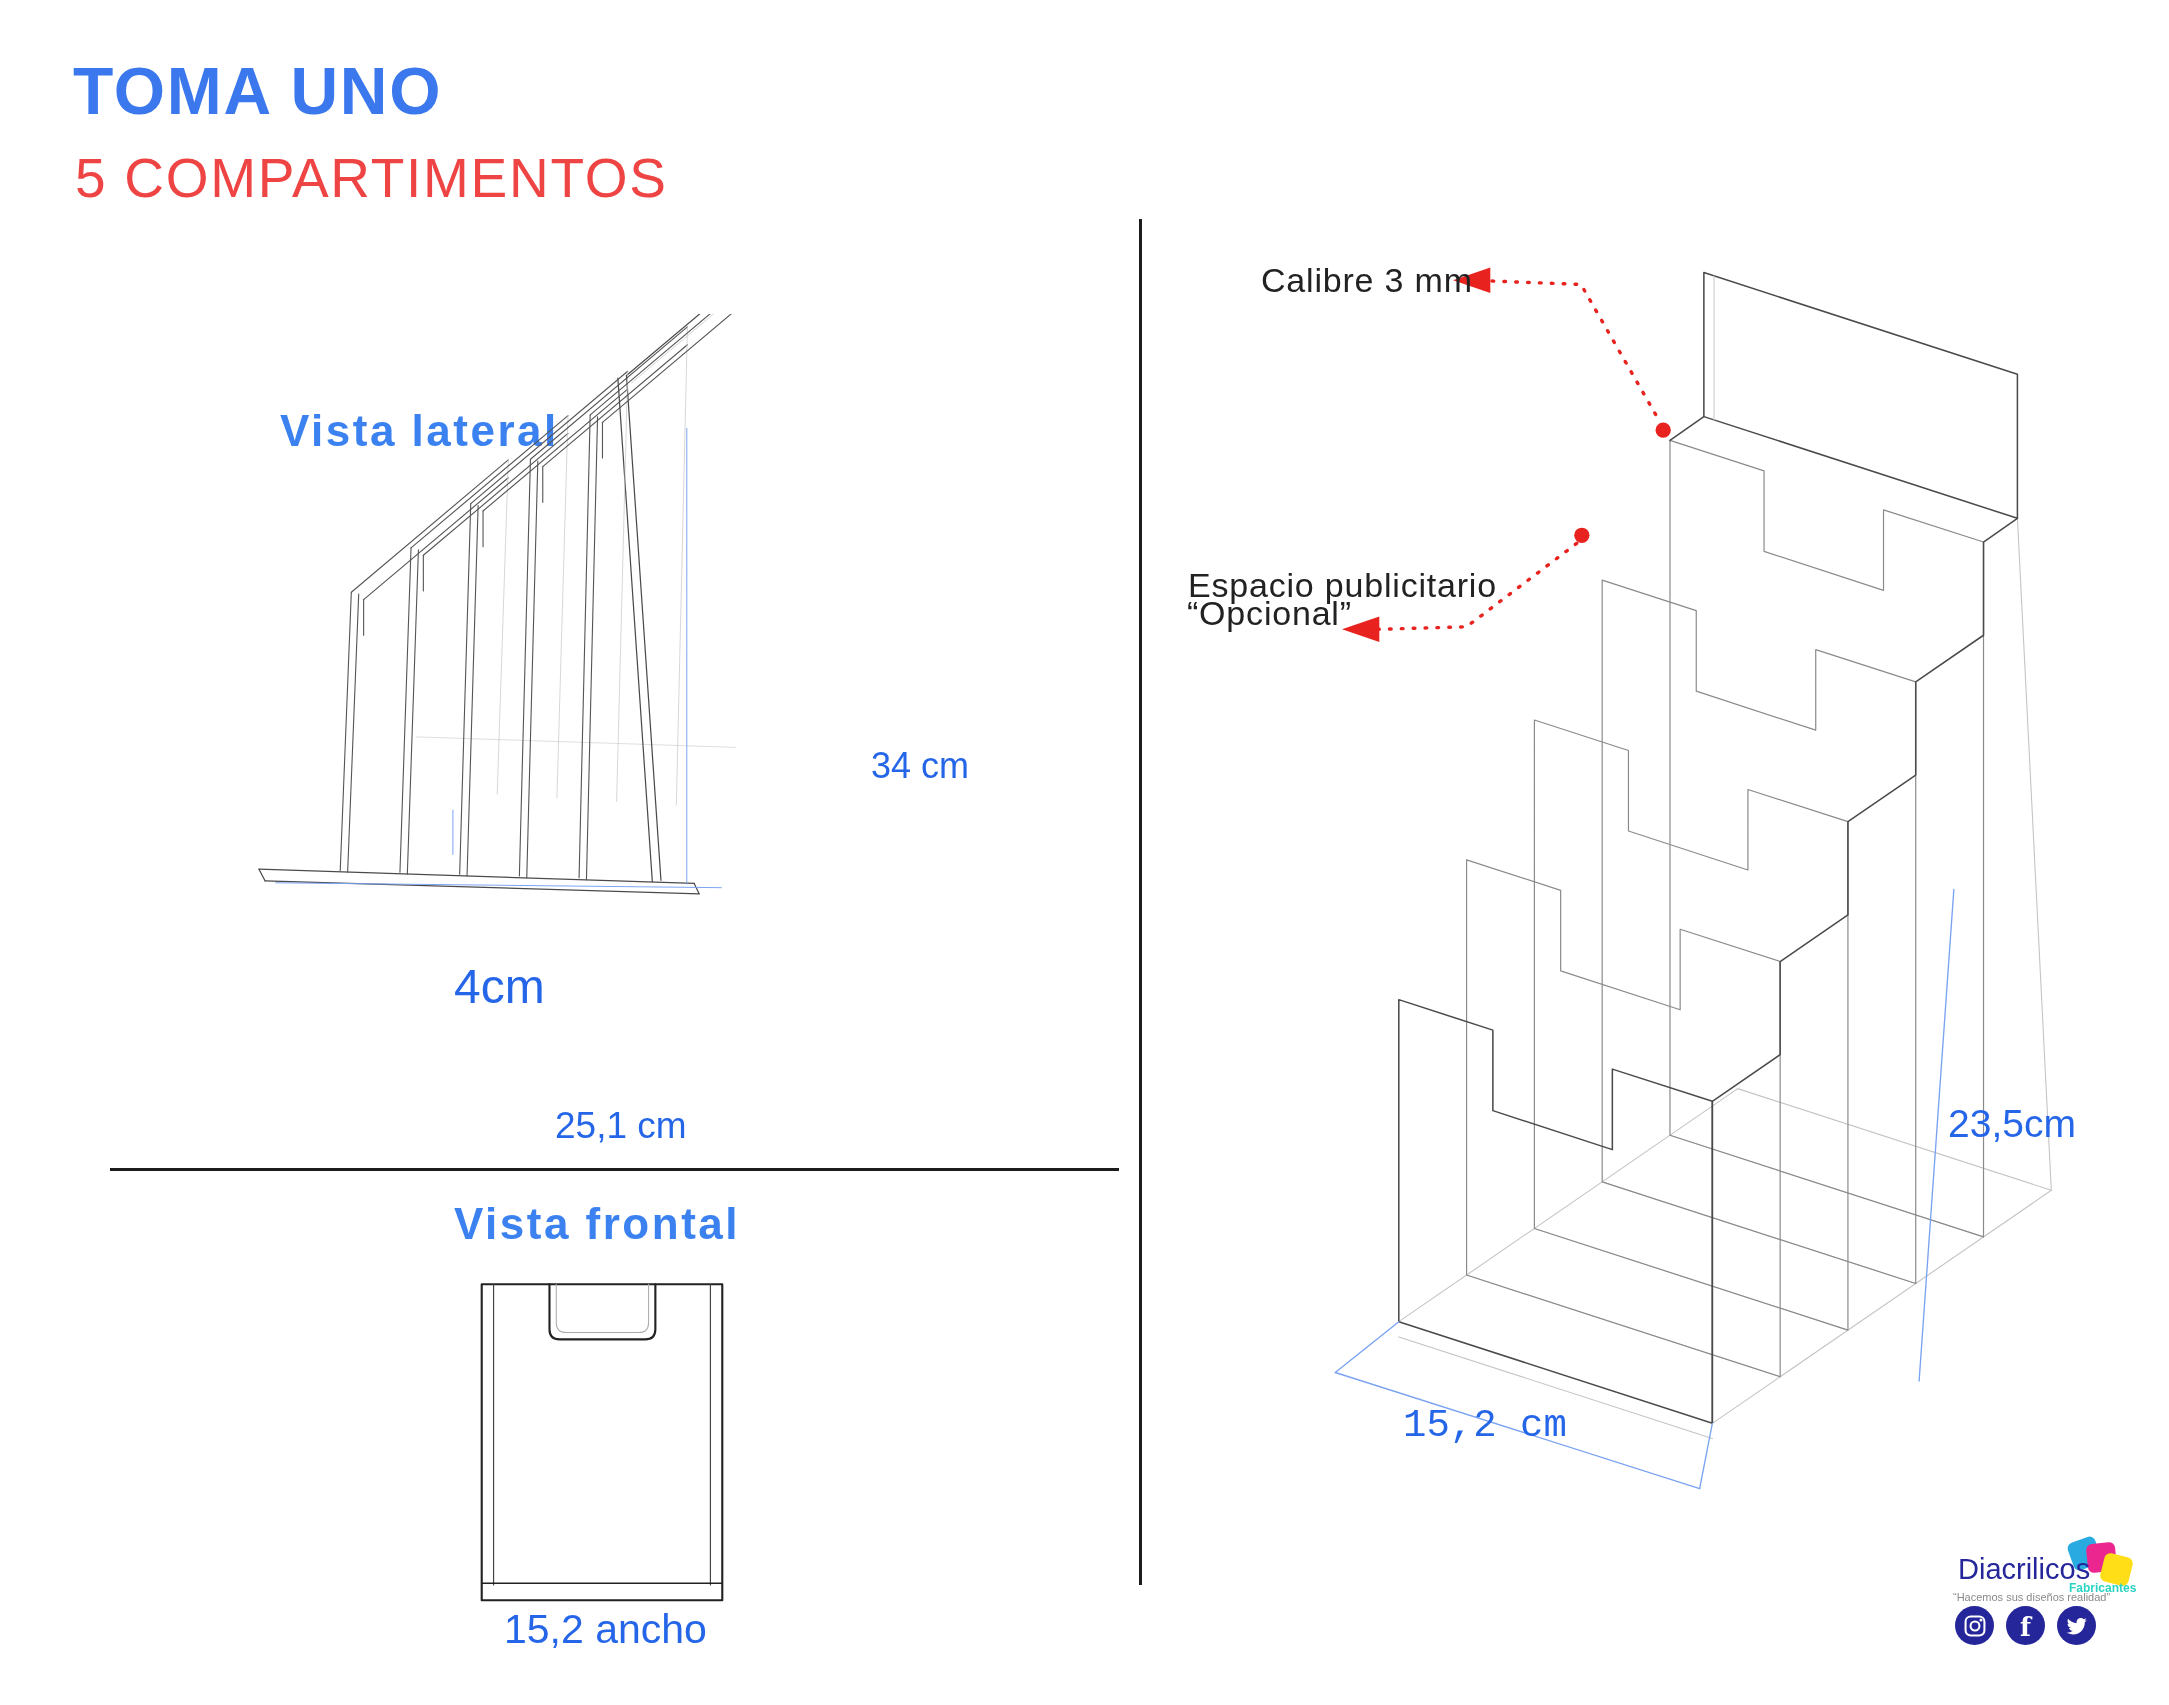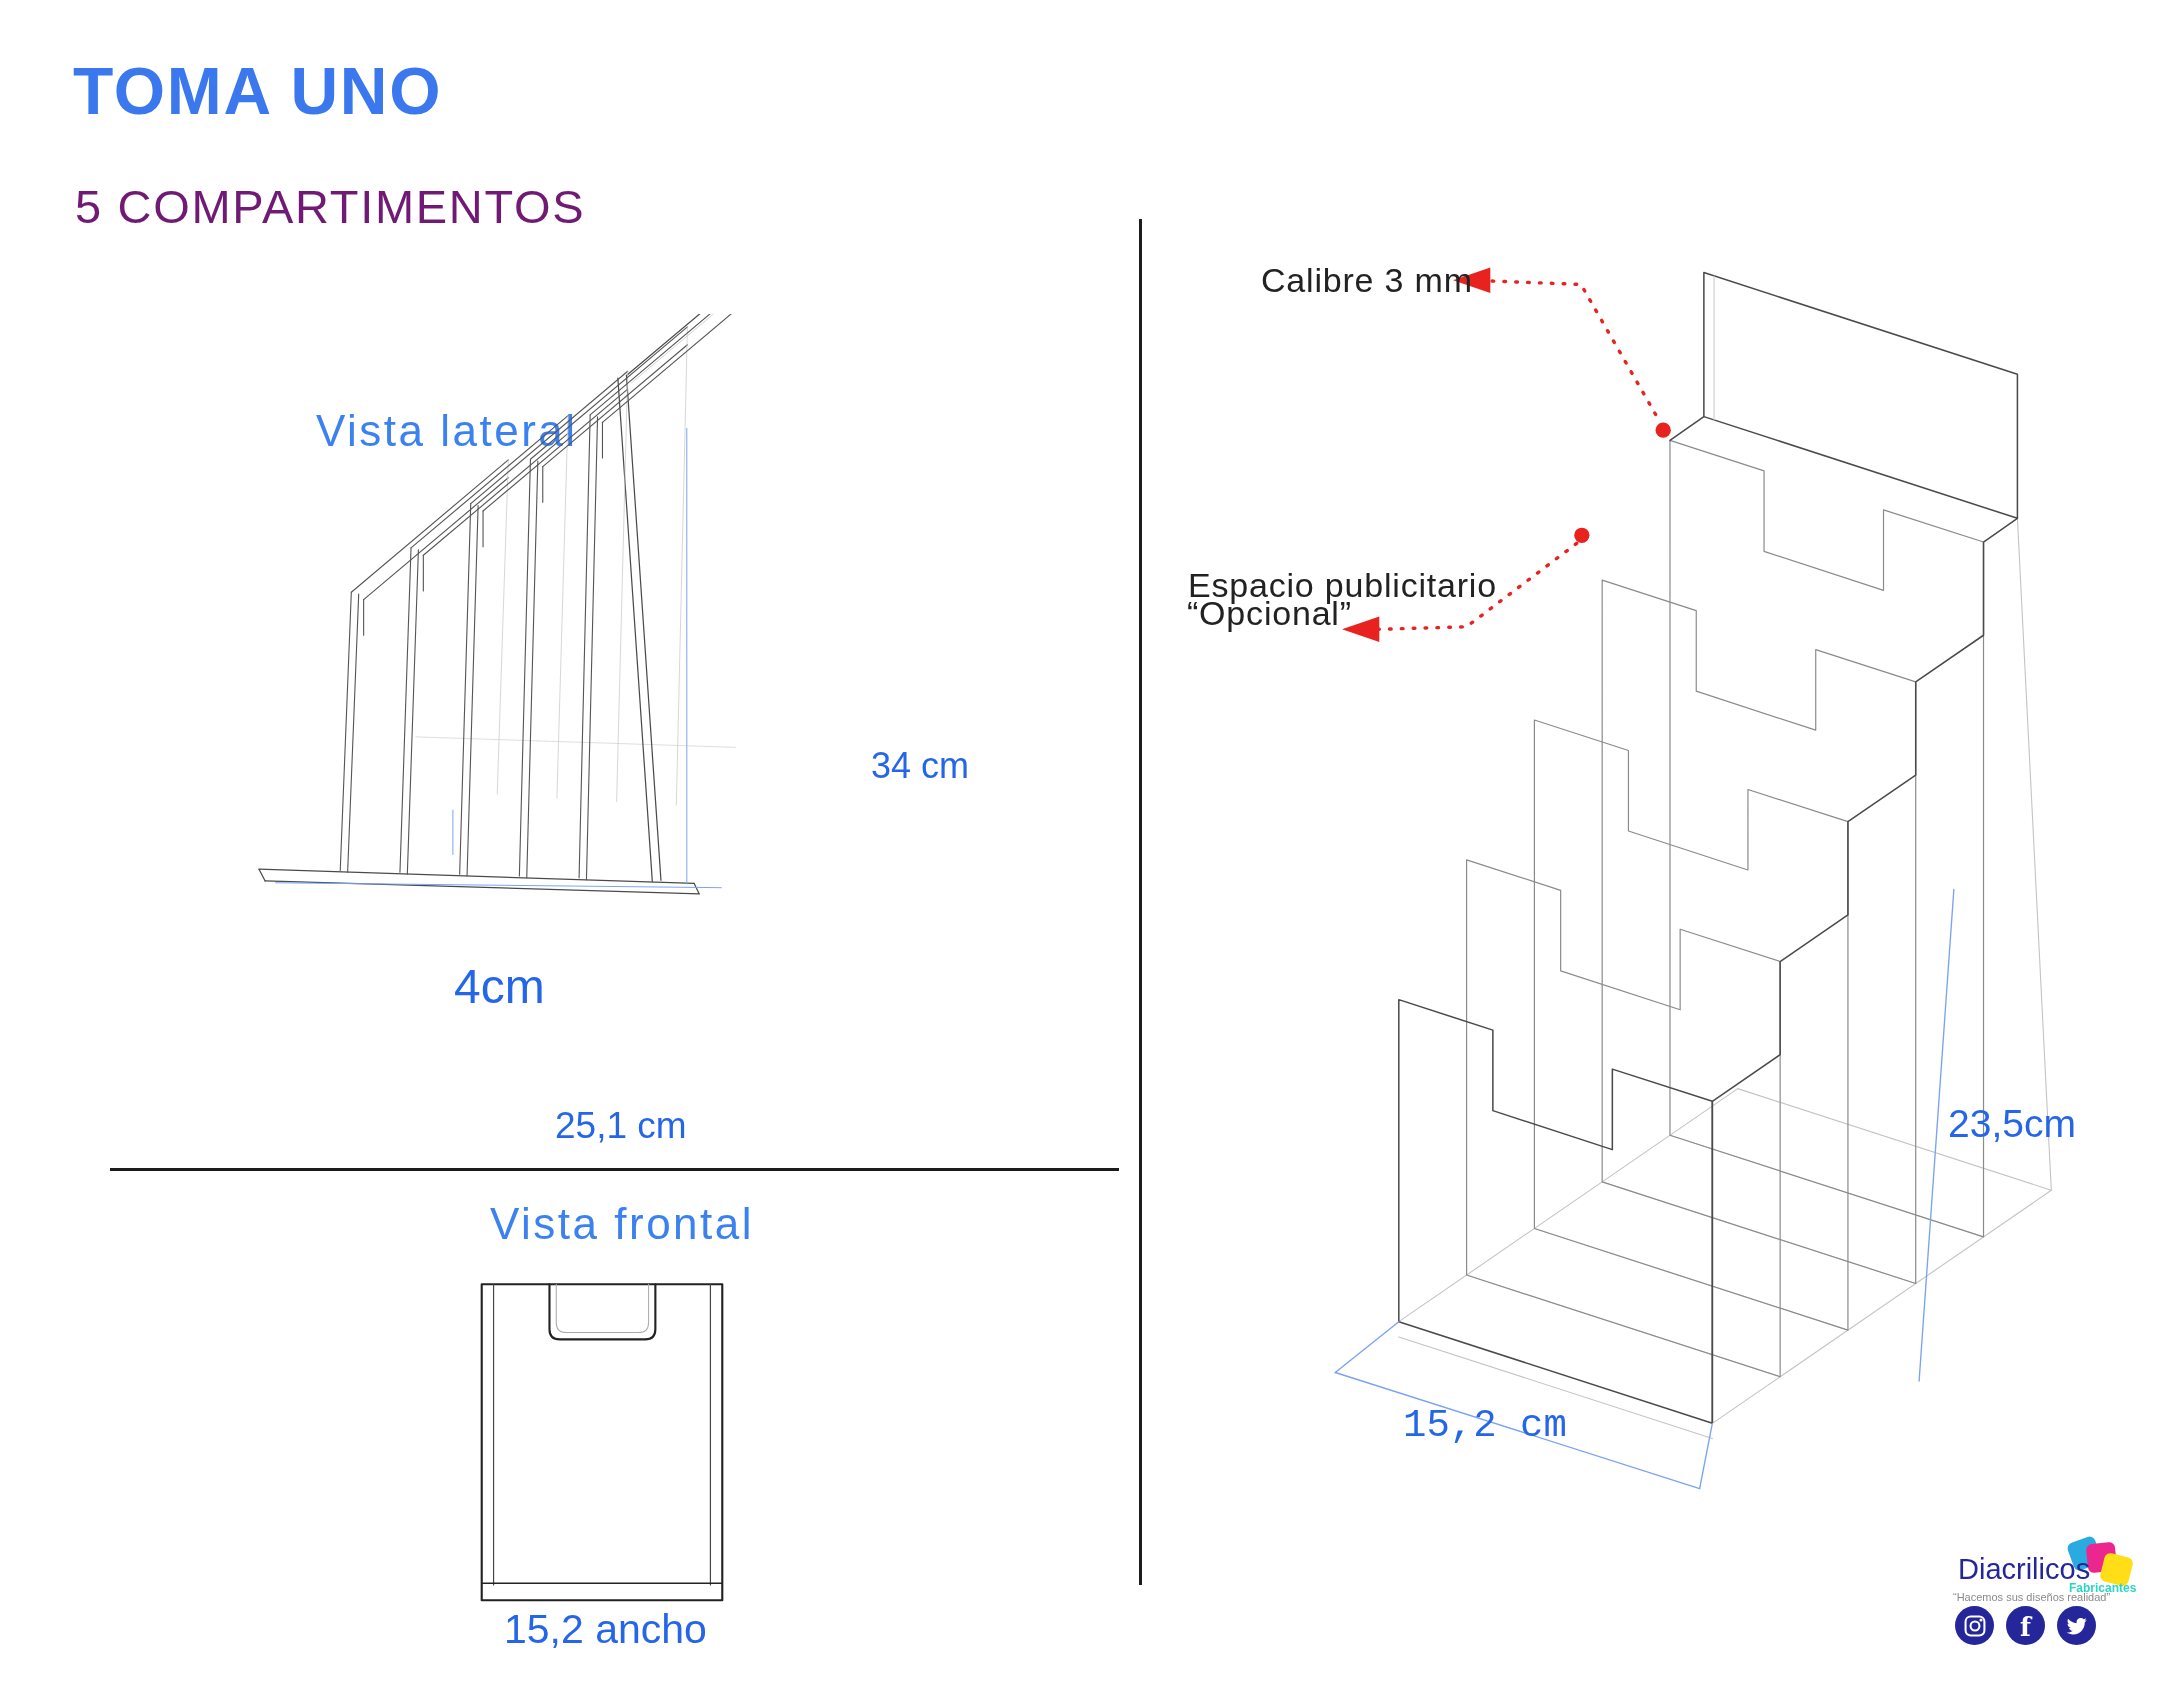--- a/index.html
+++ b/index.html
@@ -1,21 +1,21 @@
 <!DOCTYPE html>
 <html style="font-size:13.6px"><head>
 <meta charset="utf-8">
 <style>
   html,body{margin:0;padding:0;background:#ffffff;}
   #sheet{position:relative;width:2170px;height:1705px;background:#ffffff;overflow:hidden;
          font-family:"Liberation Sans", sans-serif;padding-left:10px;}
   .abs{position:absolute;}
   .title{font-size:66px;font-weight:700;letter-spacing:1.7px;color:#3b78ee;line-height:1;}
-  .subtitle{font-size:47px;font-weight:400;letter-spacing:1.7px;color:#701a75;line-height:1;margin-top:32px;}
-  .viewlabel{font-size:44px;font-weight:400;letter-spacing:2.5px;color:#3b82f0;line-height:1;margin-left:36px;}
+  .subtitle{font-size:55px;font-weight:400;letter-spacing:1.7px;color:#ef4444;line-height:1;}
+  .viewlabel{font-size:44px;font-weight:700;letter-spacing:2.5px;color:#3b82f0;line-height:1;}
   .dim{font-size:37px;font-weight:400;color:#2566e8;line-height:1;}
   .ann{font-size:34px;font-weight:400;letter-spacing:0.8px;color:#222;line-height:1.25;}
   .divider{background:#1c1c1c;}
   svg{position:absolute;left:0;top:0;}
   .logo-brand{font-size:29px;font-weight:400;color:#26269b;line-height:1;}
   .logo-sub{font-size:12px;font-weight:700;color:#2bd4c3;line-height:1;text-align:right;}
   .logo-tag{font-size:11px;font-weight:400;color:#8a8a8a;line-height:1;}
   .soc{width:39px;height:39px;border-radius:50%;background:#26269b;display:flex;
        align-items:center;justify-content:center;}
   .sq{position:absolute;width:29px;height:29px;border-radius:6px;}

